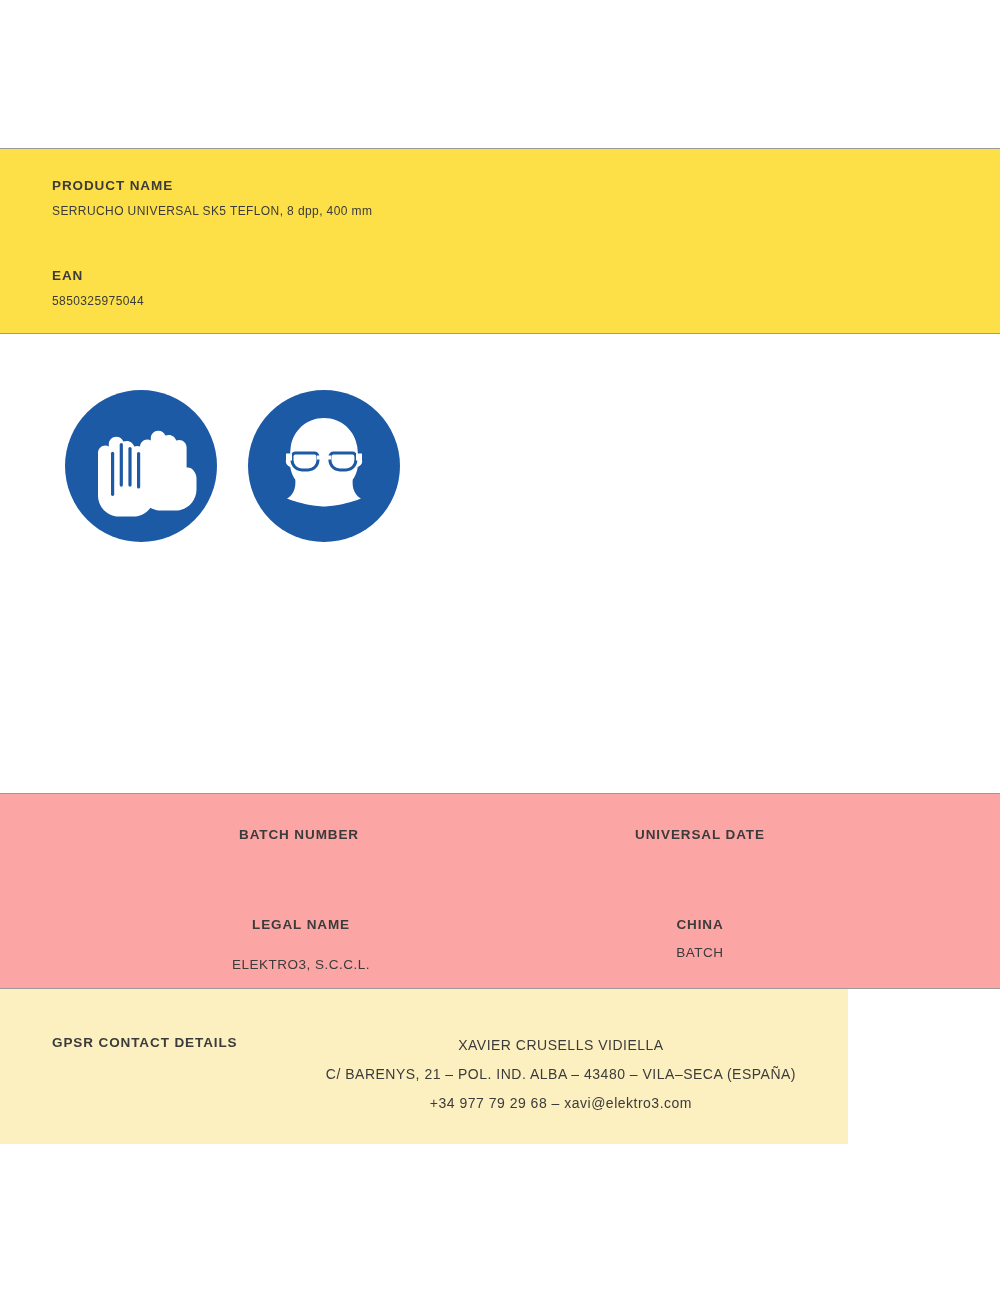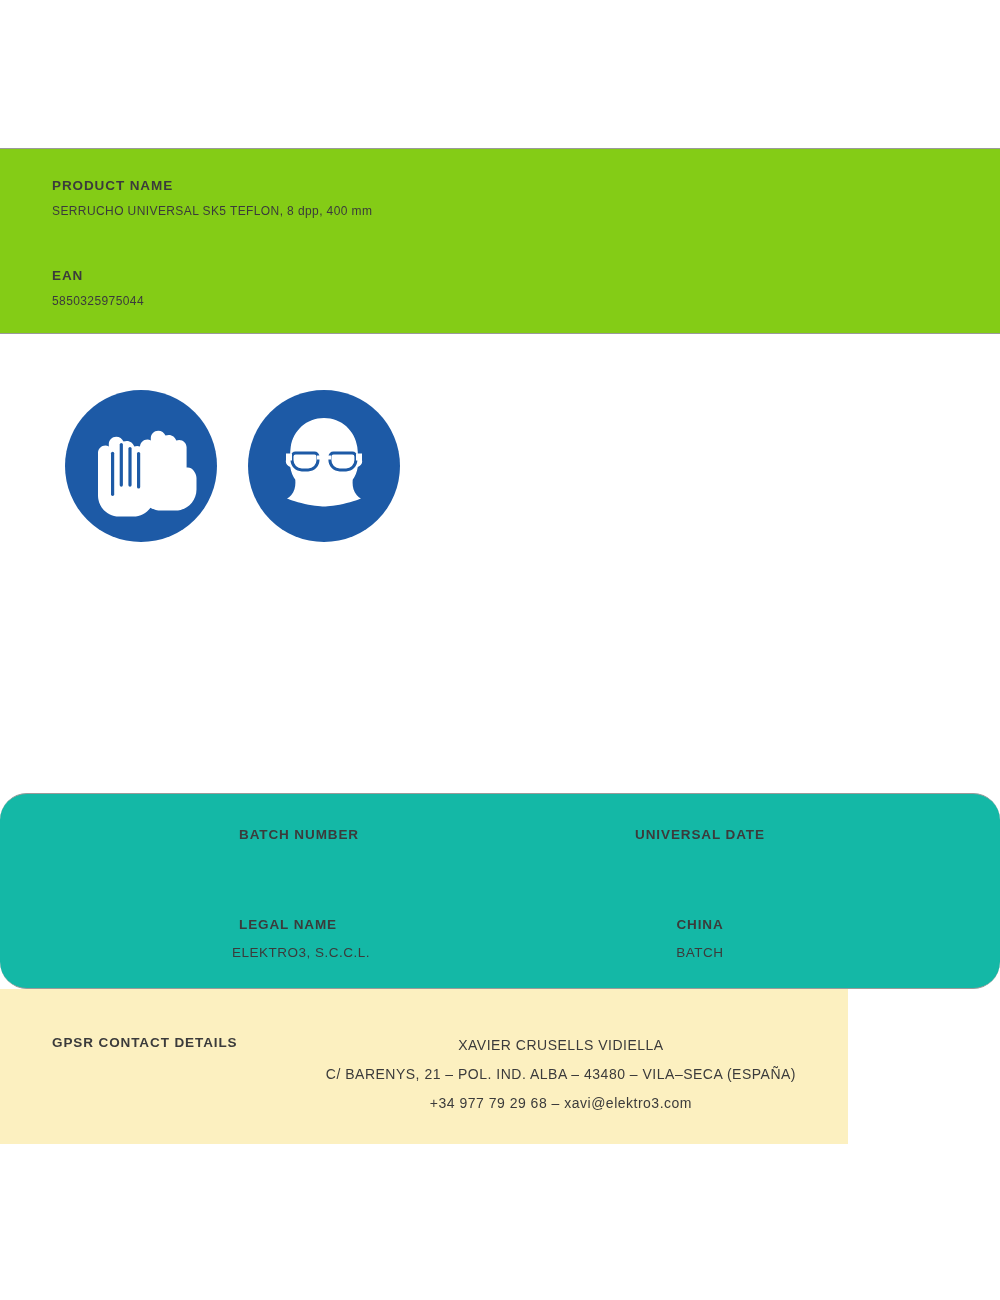--- a/index.html
+++ b/index.html
@@ -21,21 +21,21 @@
     height: 1300px;
   }
 
   
   .product-block {
     position: absolute;
     top: 148px;
     left: 0;
     width: 1000px;
     height: 186px;
-    background: #84cc16;
+    background: #fde047;
     border-top: 1px solid #9a9a9a;
     border-bottom: 1px solid #9a9a9a;
     box-sizing: border-box;
   }
   .field-label {
     font-size: 13.5px;
     font-weight: bold;
     letter-spacing: 0.9px;
     color: #3b3b3b;
   }
@@ -87,25 +87,24 @@
     height: 152px;
   }
 
   
   .info-band {
     position: absolute;
     top: 793px;
     left: 0;
     width: 1000px;
     height: 196px;
-    background: #14b8a6;
+    background: #fca5a5;
     border-top: 1px solid #9a9a9a;
     border-bottom: 1px solid #9a9a9a;
     box-sizing: border-box;
-    border-radius: 27px;
   }
   .center-label {
     position: absolute;
     font-size: 13.5px;
     font-weight: bold;
     letter-spacing: 0.9px;
     color: #3b3b3b;
     text-align: center;
     transform: translateX(-50%);
   }
@@ -114,22 +113,22 @@
     font-size: 13.5px;
     letter-spacing: 0.5px;
     color: #3b3b3b;
     text-align: center;
     transform: translateX(-50%);
   }
   .batch-label  { left: 299px; top: 33px; }
   .batch-value  { left: 299px; top: 59px; }
   .exp-label    { left: 700px; top: 33px; }
   .exp-value    { left: 700px; top: 59px; }
-  .legal-label  { left: 288px; top: 123px; }
-  .legal-value  { left: 301px; top: 151px; }
+  .legal-label  { left: 301px; top: 123px; }
+  .legal-value  { left: 301px; top: 163px; }
   .origin-label { left: 700px; top: 123px; }
   .origin-value { left: 700px; top: 151px; }
 
   
   .gpsr-band {
     position: absolute;
     top: 989px;
     left: 0;
     width: 848px;
     height: 155px;

